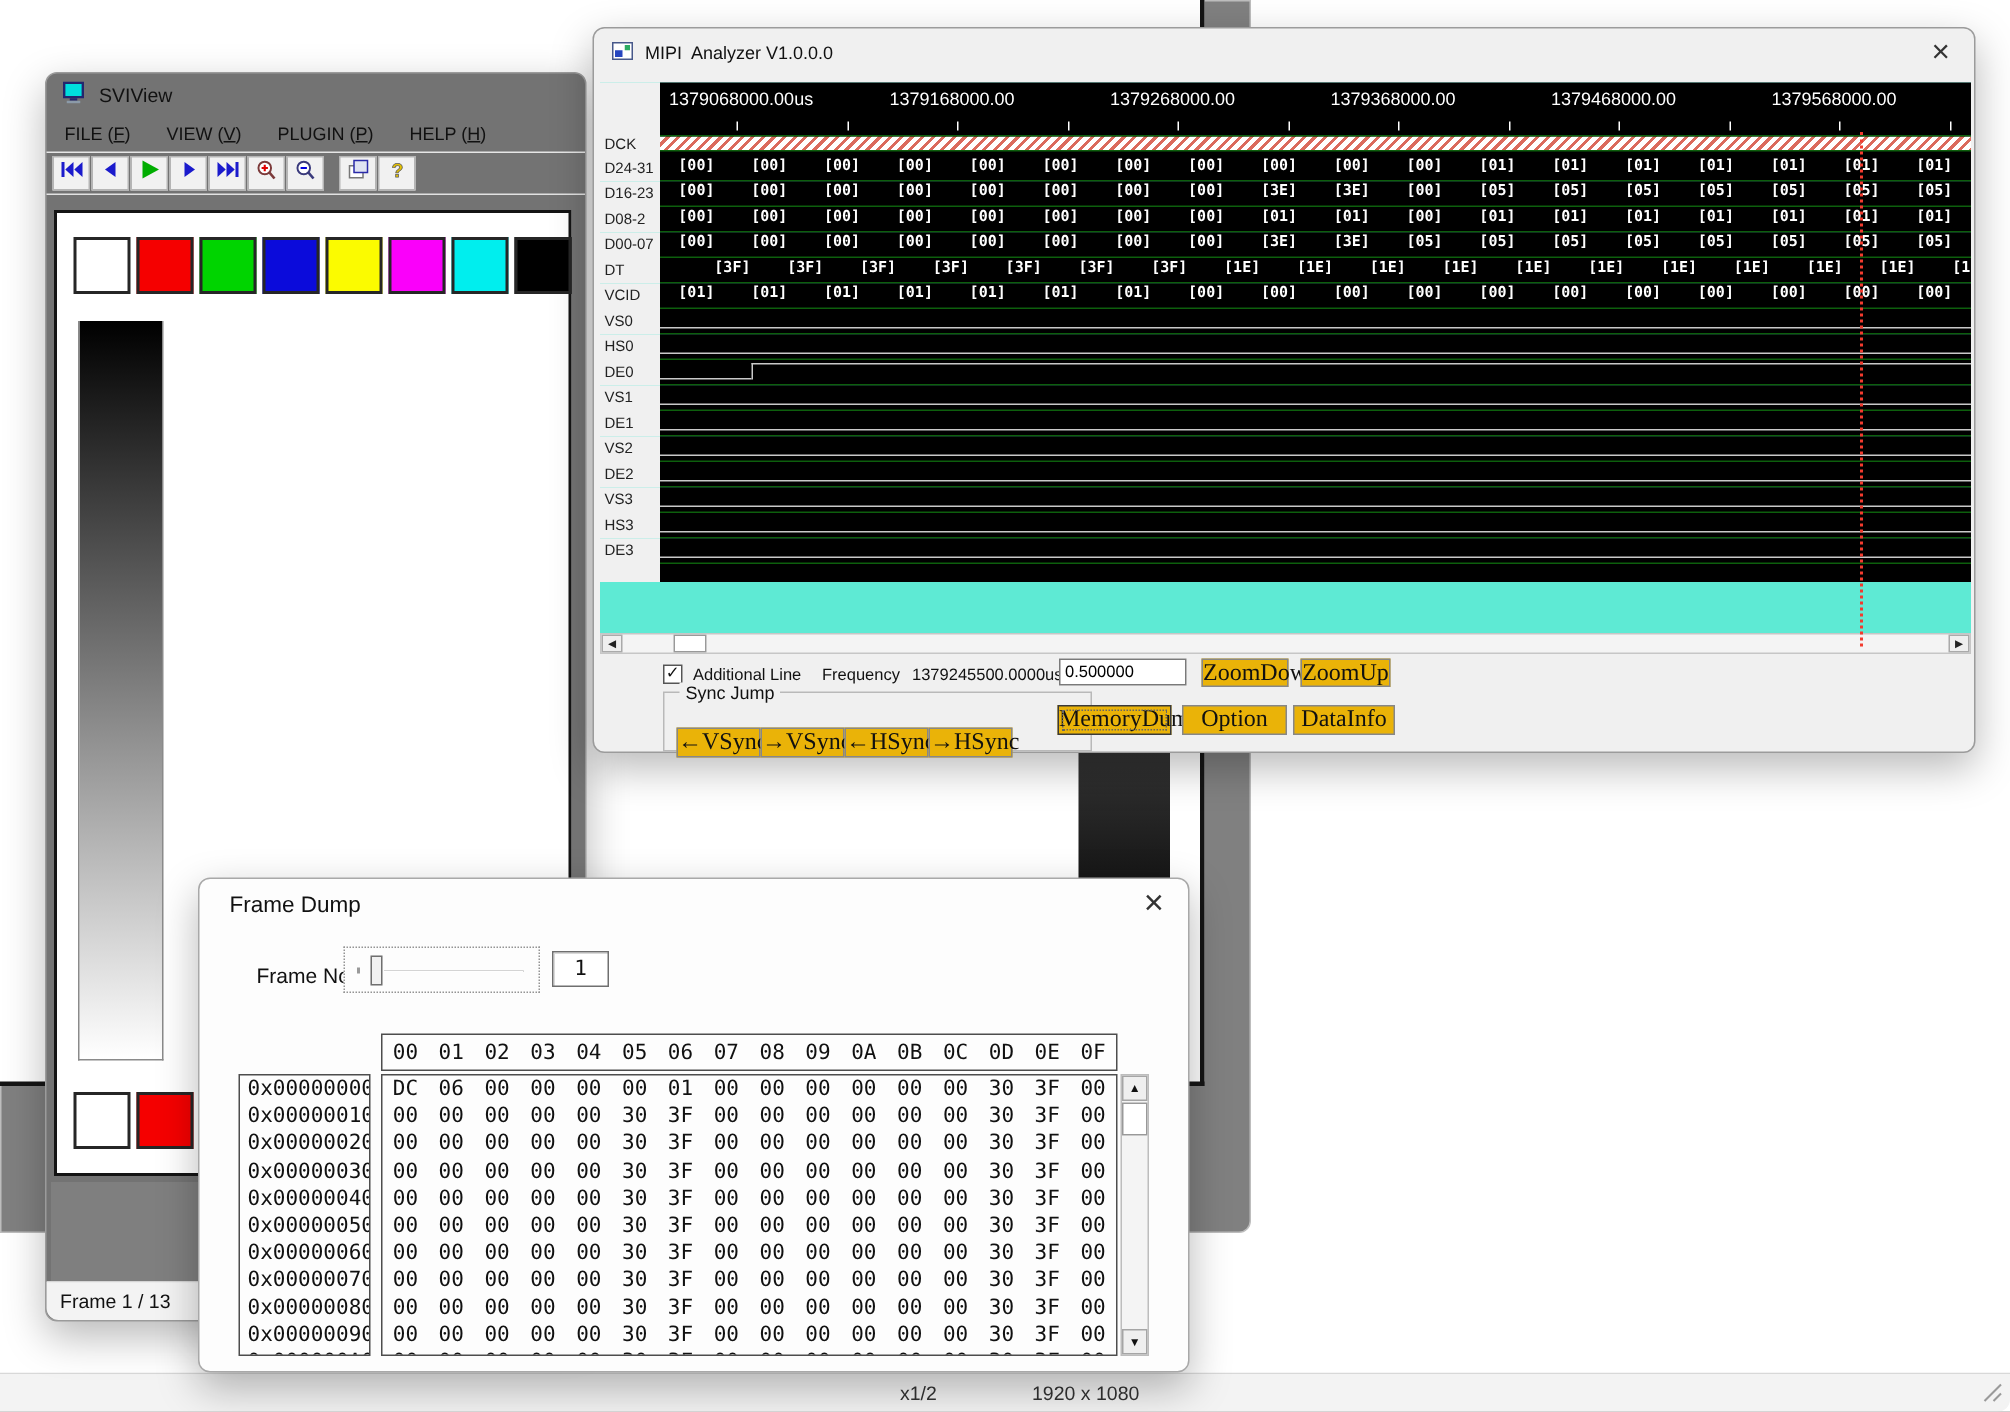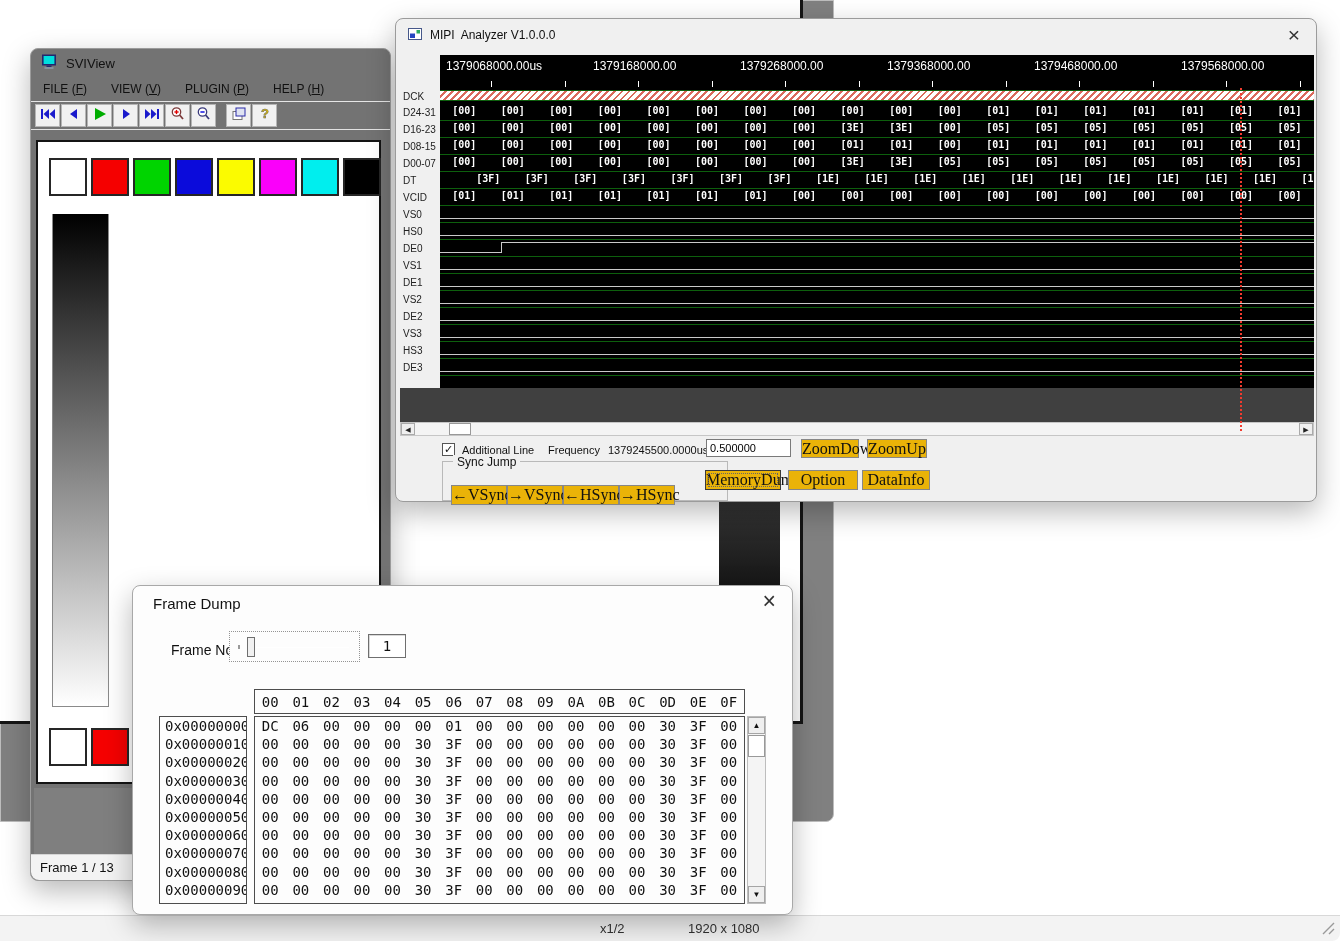--- a/index.html
+++ b/index.html
@@ -32,21 +32,21 @@
   #sv-colorbar-top .csq,#sv-colorbar-bottom .csq{width:38px;height:38px}
   #sv-gradient{position:absolute;left:14px;top:72px;width:57px;height:493px;background:linear-gradient(180deg,#000,#fff);border:1px solid #8a8a8a;border-top:none}
   #sv-colorbar-bottom{position:absolute;left:11px;top:586px;display:flex;gap:4px}
   #sv-gray{position:absolute;left:3px;top:739px;width:354px;height:66px;background:#7f7f7f}
   #sv-status{position:absolute;left:0;right:0;bottom:0;height:26px;background:#f3f3f3;border-top:1px solid #d5d5d5;font-size:13px;line-height:25px;padding-left:9px;border-radius:0 0 8px 8px}
 
   
   #analyzer{left:395px;top:18px;width:922px;height:484px;background:#f0f0f0;z-index:3}
   .an-titlebar{height:32px;display:flex;align-items:center;padding-left:12px;gap:8px;font-size:12px;white-space:pre}
   .an-close{position:absolute;right:16px;top:3px;font-size:21px;color:#333;line-height:26px}
-  #wave{position:absolute;left:4px;top:36px;width:914px;height:376px;background:#404040}
+  #wave{position:absolute;left:4px;top:36px;width:914px;height:376px;background:#5eead4}
   .wrow{display:flex}
   .wrow .wlabel{width:40px;flex:0 0 40px;font-size:10px;color:#222;display:flex;align-items:center;padding-left:3px;background:#f0f0f0}
   .wrow .wtrack{position:relative;flex:1;background:#000;overflow:hidden}
   .wrow.timeline{height:33px}
   .wrow.hatch{height:16px}
   .wrow.data{height:17px}
   .wrow.signal{height:17px}
   .wrow.filler{height:12px}
   .wrow.data .wtrack,.wrow.signal .wtrack{border-bottom:1px solid #0d5f0d}
   .ts{position:absolute;top:4px;font-size:12px;color:#fff;white-space:pre}
@@ -316,21 +316,21 @@
                 <span class="cell">[05]</span>
                 <span class="cell">[05]</span>
                 <span class="cell">[05]</span>
                 <span class="cell">[05]</span>
                 <span class="cell">[05]</span>
                 <span class="cell">[05]</span>
               </div>
             </div>
           </div>
           <div class="wrow data">
-            <div class="wlabel">D08-15</div>
+            <div class="wlabel">D08-2</div>
             <div class="wtrack">
               <div class="cells">
                 <span class="cell">[00]</span>
                 <span class="cell">[00]</span>
                 <span class="cell">[00]</span>
                 <span class="cell">[00]</span>
                 <span class="cell">[00]</span>
                 <span class="cell">[00]</span>
                 <span class="cell">[00]</span>
                 <span class="cell">[00]</span>

